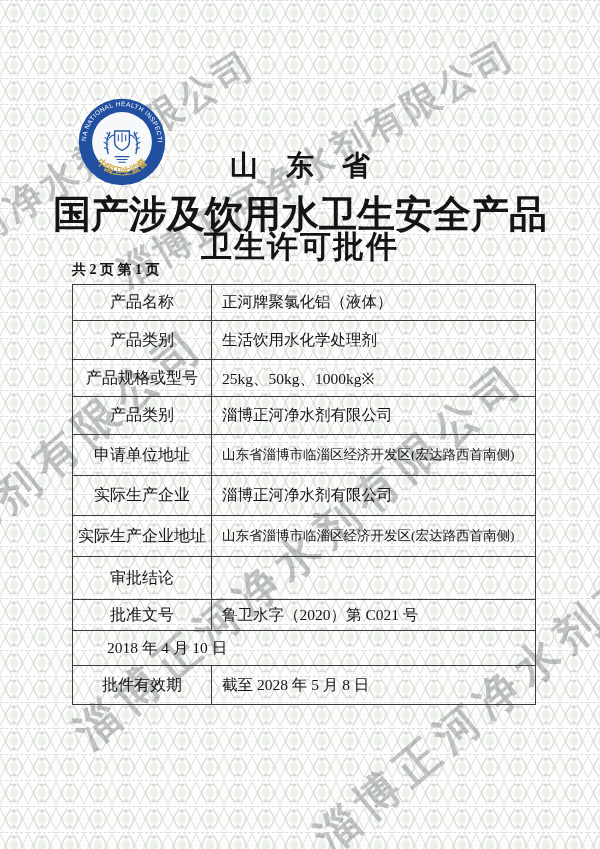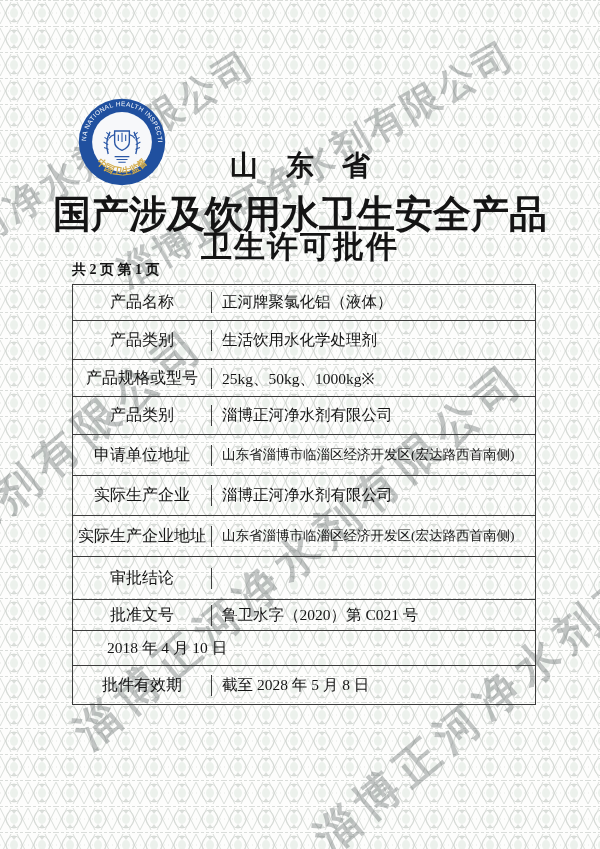--- a/index.html
+++ b/index.html
@@ -21,21 +21,21 @@
   .w5{left:-20px;top:520px;font-size:44px;letter-spacing:8px;transform:translate(-50%,-50%) rotate(-40deg);}
   .logo{position:absolute;left:76px;top:96px;width:92px;height:92px;}
   .hline{position:absolute;left:0;width:100%;text-align:center;font-weight:bold;}
   .province{top:147px;font-size:28px;}
   .title1{top:189px;font-size:38px;}
   .title2{top:226px;font-size:31px;letter-spacing:2px;}
   .pageinfo{position:absolute;top:261px;left:72px;width:448px;text-align:left;
     font-size:14px;font-weight:bold;}
   .doc-table{position:absolute;left:72px;top:284px;width:462px;
     border:1px solid #3c3c3c;background:transparent;}
-  .row{display:flex;border-top:1px solid #3c3c3c;box-sizing:border-box;align-items:center;}
+  .row{display:flex;border-top:1px solid #3c3c3c;box-sizing:border-box;}
   .row:first-child{border-top:none;}
   .cell{box-sizing:border-box;}
   .label{width:139px;border-right:1px solid #3c3c3c;display:flex;
     align-items:center;justify-content:center;font-size:16px;text-align:center;}
   .value{flex:1;display:flex;align-items:center;padding-left:10px;font-size:15.5px;}
   .row:nth-child(1){height:35px}.row:nth-child(2){height:39px}
   .row:nth-child(3){height:37px}.row:nth-child(4){height:38px}
   .row:nth-child(5){height:41px}.row:nth-child(6){height:40px}
   .row:nth-child(7){height:41px}.row:nth-child(8){height:43px}
   .row:nth-child(9){height:31px}.row:nth-child(10){height:35px}

